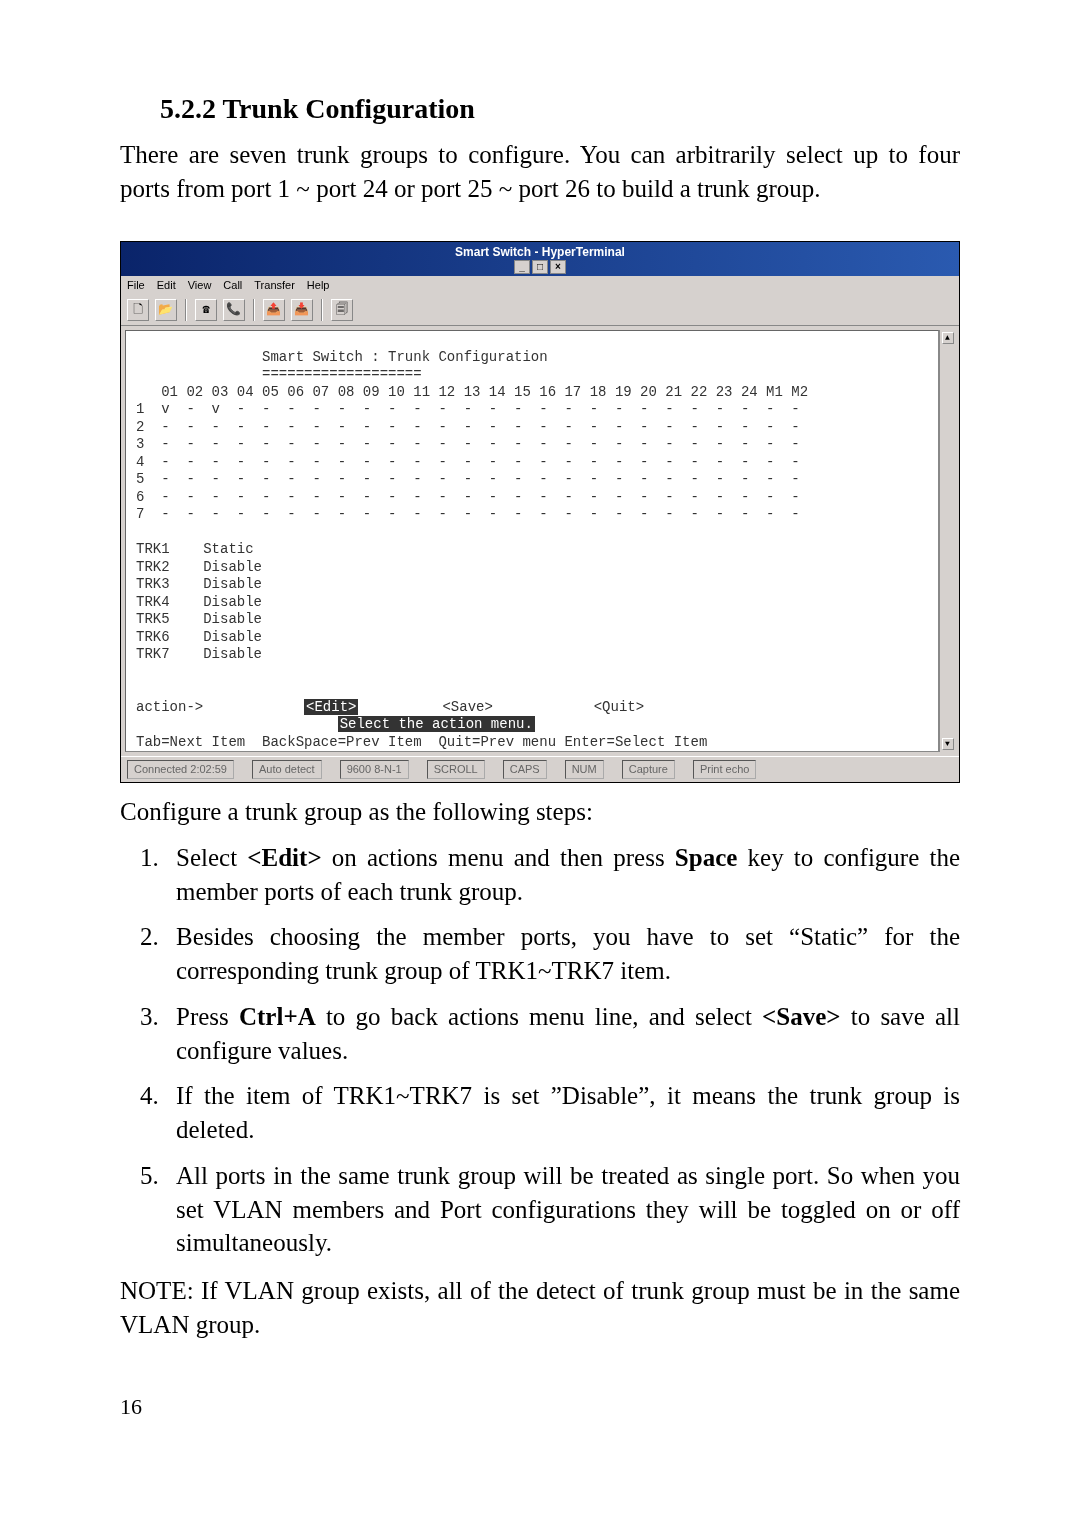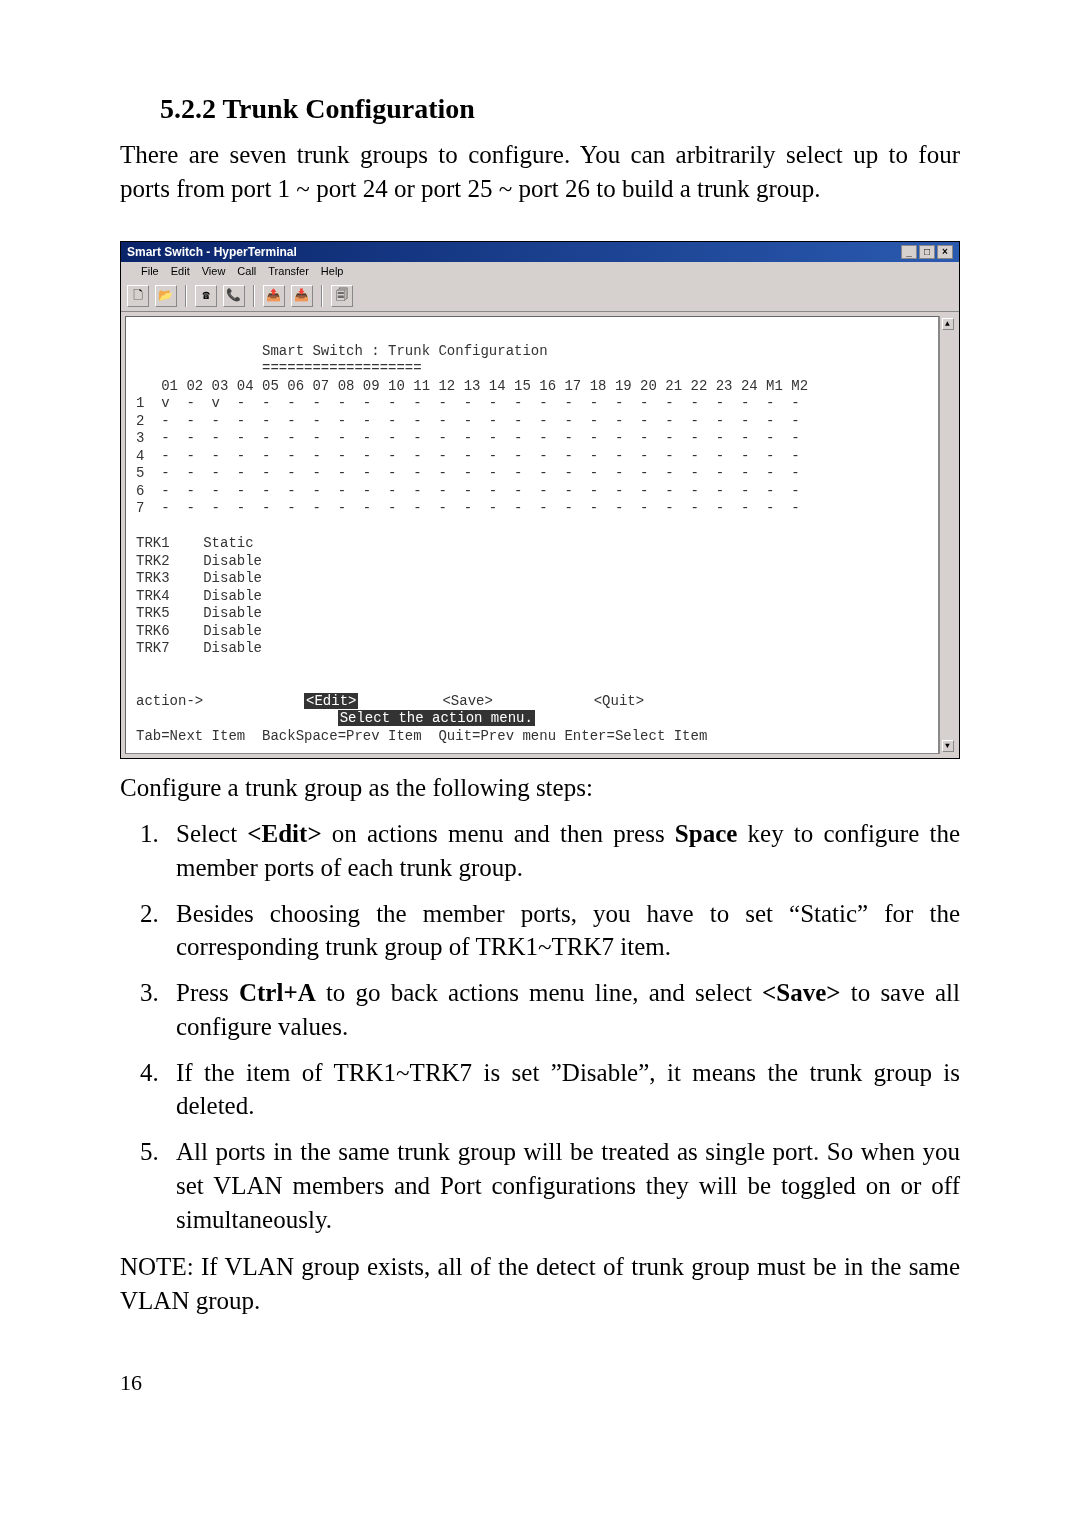--- a/index.html
+++ b/index.html
@@ -43,20 +43,21 @@
       background: #0a246a;
       background: linear-gradient(to right, #0a246a, #2a5ab0);
       color: #fff;
       padding: 2px 6px;
       display: flex;
       justify-content: space-between;
       align-items: center;
       font-family: Arial, sans-serif;
       font-weight: bold;
       font-size: 12px;
+      flex-direction: column;
     }
     .titlebar .winicons {
       display: flex;
       gap: 2px;
     }
     .titlebar .winicons span {
       width: 16px;
       height: 14px;
       background: #d6d1ce;
       border: 1px solid #888;
@@ -64,21 +65,21 @@
       align-items: center;
       justify-content: center;
       color: #000;
       font-family: Arial;
       font-size: 10px;
       font-weight: bold;
       line-height: 1;
     }
     .menubar {
       background: #d6d1ce;
-      padding: 2px 20px;
+      padding: 2px 6px;
       font-family: Arial, sans-serif;
       font-size: 11px;
       color: #000;
       display: flex;
       gap: 12px;
     }
     .toolbar {
       background: #d6d1ce;
       border-bottom: 1px solid #888;
       padding: 4px 6px;
@@ -106,21 +107,21 @@
     }
     .terminal-wrap {
       background: #d6d1ce;
       padding: 4px;
     }
     .terminal {
       background: #fff;
       border: 1px solid #888;
       border-top-color: #666;
       border-left-color: #666;
-      padding: 8px 10px;
+      padding: 0 10px;
       white-space: pre;
       font-family: "Lucida Console", "Courier New", monospace;
       font-size: 14px;
       line-height: 1.25;
       color: #333;
       position: relative;
       overflow: hidden;
     }
     .terminal-inner {
       display: flex;
@@ -260,20 +261,30 @@
 
 action-&gt;            <span class="inverse">&lt;Edit&gt;</span>          &lt;Save&gt;            &lt;Quit&gt;
                         <span class="inverse">Select the action menu.</span>
 Tab=Next Item  BackSpace=Prev Item  Quit=Prev menu Enter=Select Item</div>
       <div class="scrollbar">
         <div class="sbbtn">▲</div>
         <div class="sbbtn">▼</div>
       </div>
     </div>
   </div>
+  <div class="statusbar">
+    <span>Connected 2:02:59</span>
+    <span>Auto detect</span>
+    <span>9600 8-N-1</span>
+    <span>SCROLL</span>
+    <span>CAPS</span>
+    <span>NUM</span>
+    <span>Capture</span>
+    <span>Print echo</span>
+  </div>
 </div>
 
 <p class="caption">Configure a trunk group as the following steps:</p>
 
 <ol>
   <li>
     <span>Select </span><strong>&lt;Edit&gt;</strong><span> on actions menu and then press </span><strong>Space</strong><span> key to configure the member ports of each trunk group.</span>
   </li>
   <li>Besides choosing the member ports, you have to set “Static” for the corresponding trunk group of TRK1~TRK7 item.</li>
   <li>

